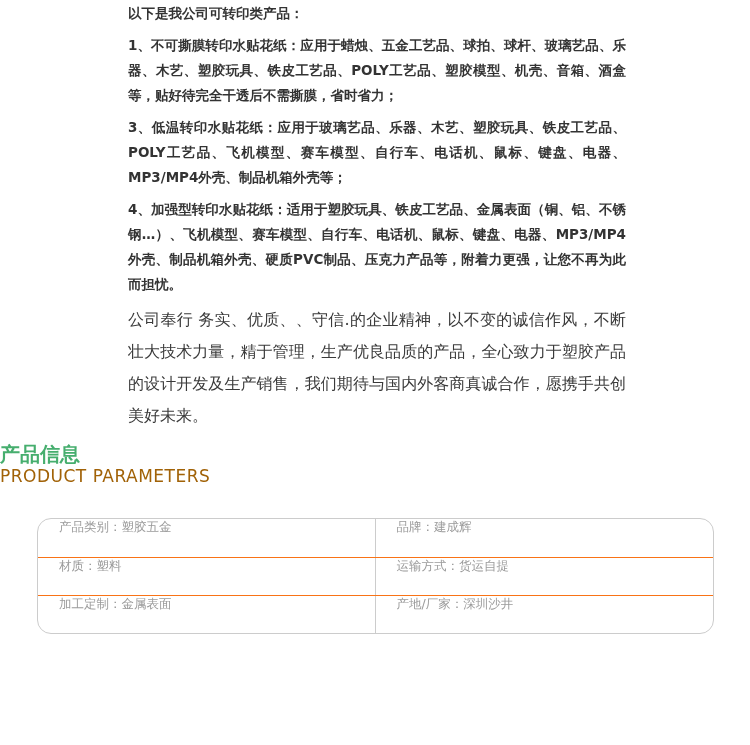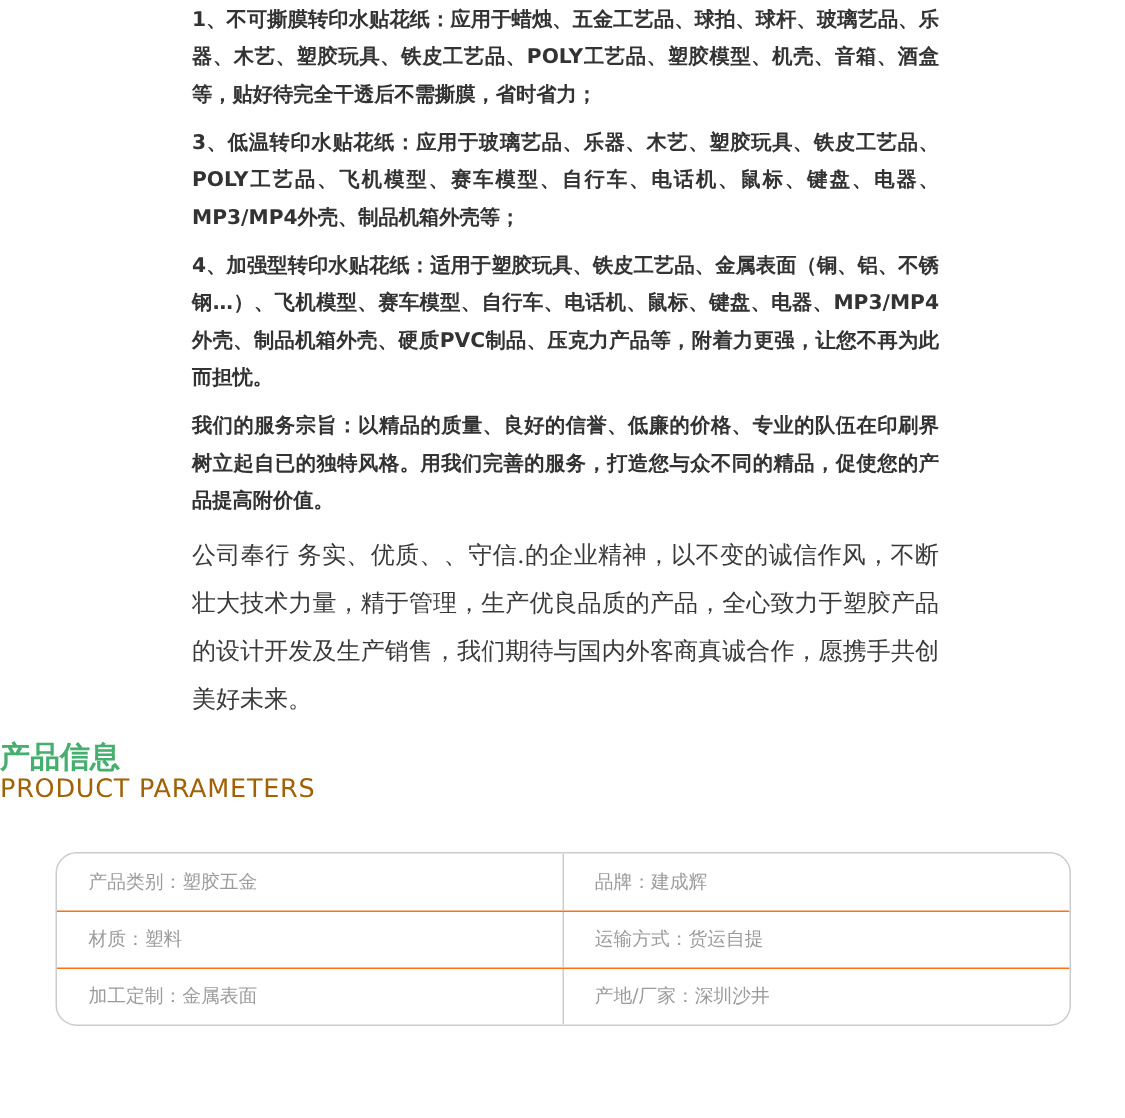--- a/index.html
+++ b/index.html
@@ -63,41 +63,40 @@
   .t-row {
     display: flex;
     height: 38px;
   }
   .t-row + .t-row {
     border-top: 1px solid #f97316;
   }
   .t-cell {
     flex: 1 1 50%;
     display: flex;
-    align-items: center;
     padding-left: 21px;
     font-size: 12.5px;
     color: #9b9b9b;
     white-space: nowrap;
     overflow: hidden;
   }
   .t-cell.left {
     border-right: 1px solid #cccccc;
   }
 </style>
 </head>
 <body>
 
 <div class="page">
 
   <div class="content">
+    <p class="para bold">以下是我公司可转印类产品：</p>
     <p class="para bold">1、不可撕膜转印水贴花纸：应用于蜡烛、五金工艺品、球拍、球杆、玻璃艺品、乐器、木艺、塑胶玩具、铁皮工艺品、POLY工艺品、塑胶模型、机壳、音箱、酒盒等，贴好待完全干透后不需撕膜，省时省力；</p>
     <p class="para bold">3、低温转印水贴花纸：应用于玻璃艺品、乐器、木艺、塑胶玩具、铁皮工艺品、POLY工艺品、飞机模型、赛车模型、自行车、电话机、鼠标、键盘、电器、MP3/MP4外壳、制品机箱外壳等；</p>
     <p class="para bold">4、加强型转印水贴花纸：适用于塑胶玩具、铁皮工艺品、金属表面（铜、铝、不锈钢…）、飞机模型、赛车模型、自行车、电话机、鼠标、键盘、电器、MP3/MP4外壳、制品机箱外壳、硬质PVC制品、压克力产品等，附着力更强，让您不再为此而担忧。</p>
-    <p class="para bold">我们的服务宗旨：以精品的质量、良好的信誉、低廉的价格、专业的队伍在印刷界树立起自已的独特风格。用我们完善的服务，打造您与众不同的精品，促使您的产品提高附价值。</p>
     <p class="para serif">公司奉行 务实、优质、、守信.的企业精神，以不变的诚信作风，不断壮大技术力量，精于管理，生产优良品质的产品，全心致力于塑胶产品的设计开发及生产销售，我们期待与国内外客商真诚合作，愿携手共创美好未来。</p>
   </div>
 
   <div class="section-header">
     <div class="title-cn">产品信息</div>
     <div class="title-en">PRODUCT PARAMETERS</div>
   </div>
 
   <div class="params-table">
     <div class="t-row">

